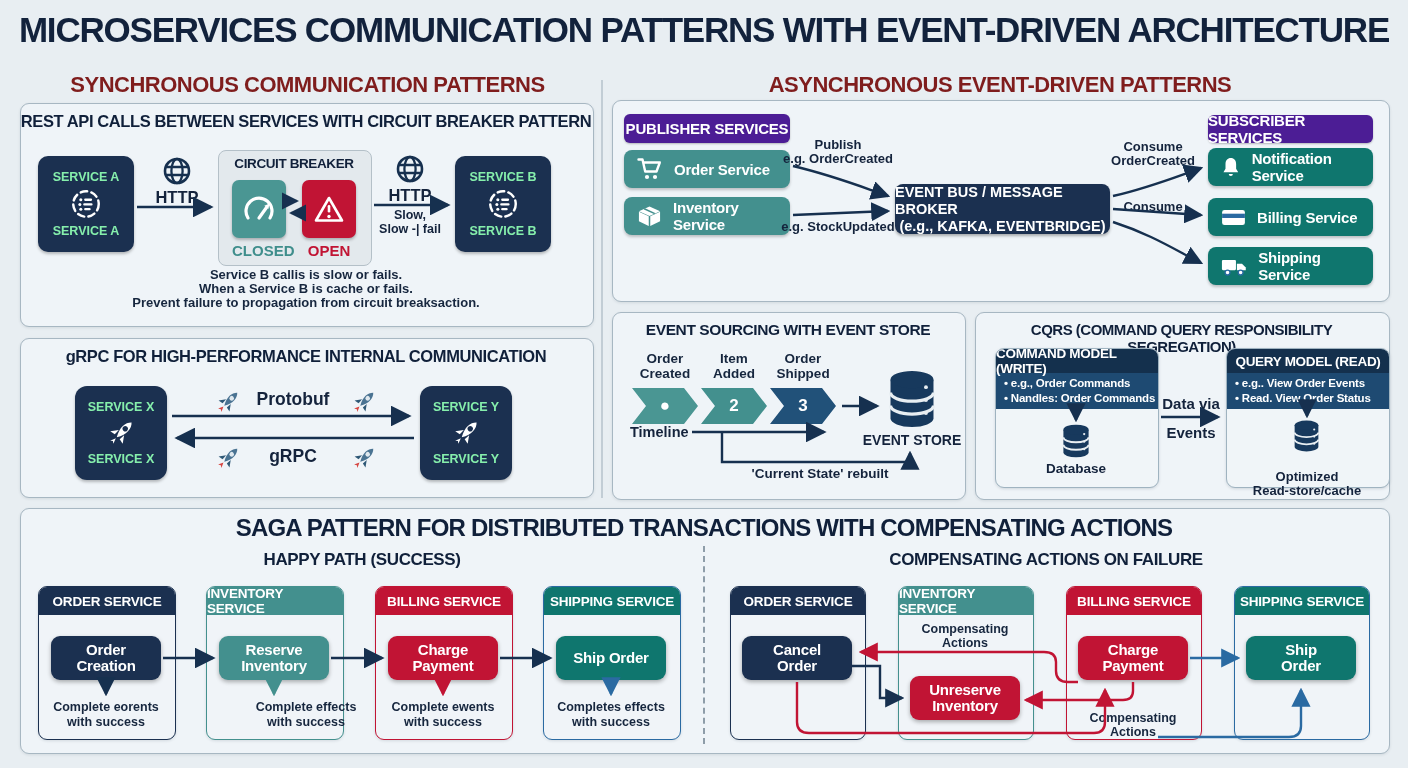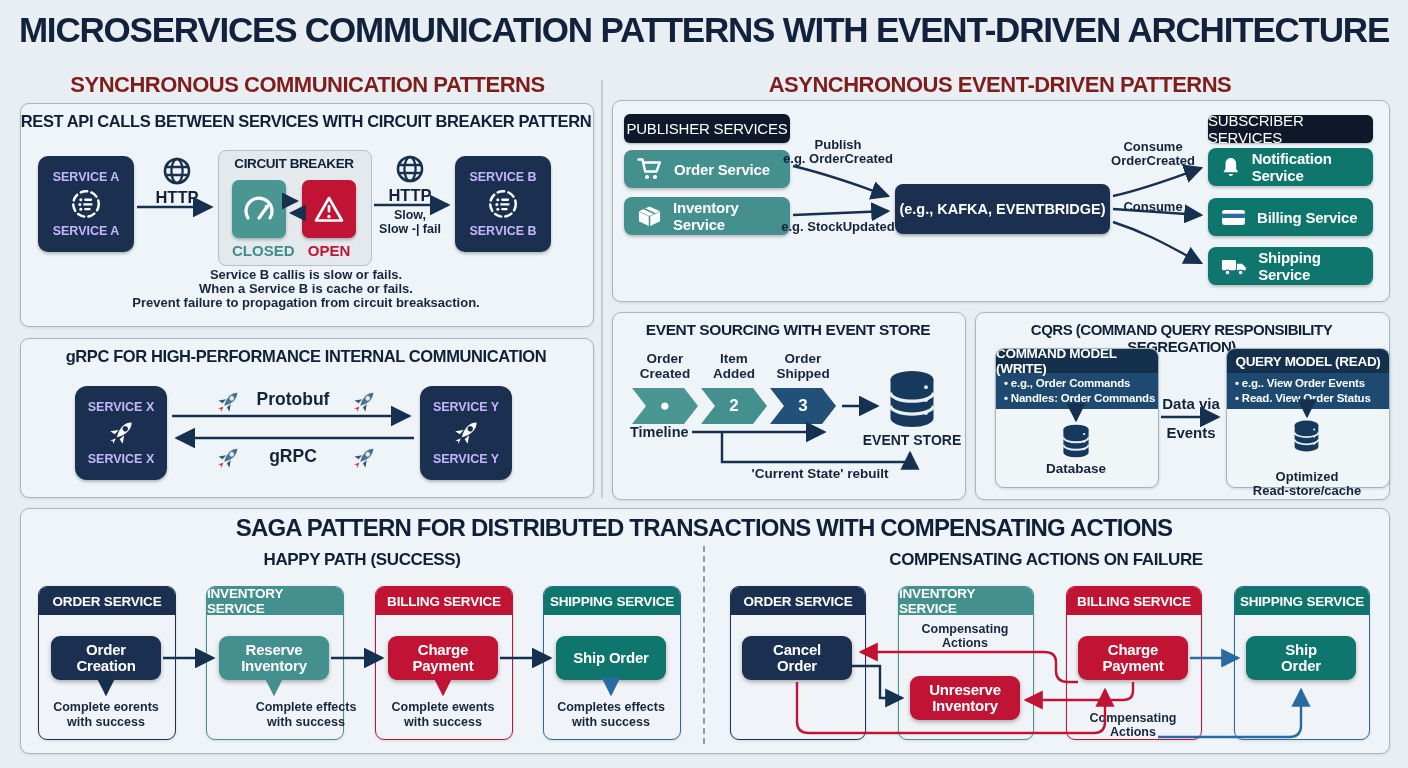--- a/index.html
+++ b/index.html
@@ -8,29 +8,29 @@
   .abs{position:absolute;}
   .ctr{text-align:center;}
   .title{position:absolute;left:0;top:10px;width:100%;text-align:center;font-size:35px;
          font-weight:bold;letter-spacing:-1.2px;color:#12223c;}
   .sec-h{position:absolute;font-size:22px;font-weight:bold;letter-spacing:-0.5px;text-align:center;color:#7f1d1d;}
   .panel{position:absolute;background:#eff4f8;border:1.6px solid #a7b7c2;border-radius:9px;
          box-shadow:0 1px 3px rgba(20,40,60,.10);}
   .ptitle{position:absolute;text-align:center;font-weight:bold;letter-spacing:-0.4px;color:#10203a;}
   .vdiv{position:absolute;width:2px;background:#c2cdd5;}
   .dashdiv{position:absolute;width:0;border-left:2px dashed #8e9da9;}
-  .navybox{position:absolute;background:#1b3050;color:#c4b5fd;border-radius:10px;display:flex;
+  .navybox{position:absolute;background:#1b3050;color:#86efac;border-radius:10px;display:flex;
            flex-direction:column;align-items:center;justify-content:center;gap:3px;font-weight:bold;
            box-shadow:0 2px 3px rgba(0,0,0,.25);}
   .cbpanel{position:absolute;background:#e3e9ed;border:1.5px solid #b4c0c8;border-radius:8px;}
   .sq{position:absolute;border-radius:7px;display:flex;align-items:center;justify-content:center;
       box-shadow:0 2px 3px rgba(0,0,0,.25);}
   .lbl{position:absolute;font-weight:bold;color:#14233c;}
-  .pill{position:absolute;background:#0f172a;color:#fff;border-radius:6px;display:flex;align-items:center;
-        justify-content:center;font-weight:normal;letter-spacing:-0.2px;box-shadow:0 1px 2px rgba(0,0,0,.25);}
+  .pill{position:absolute;background:#4c1d95;color:#fff;border-radius:6px;display:flex;align-items:center;
+        justify-content:center;font-weight:bold;letter-spacing:-0.2px;box-shadow:0 1px 2px rgba(0,0,0,.25);}
   .svcbox{position:absolute;border-radius:8px;color:#fff;font-weight:bold;display:flex;align-items:center;
           gap:11px;padding-left:13px;box-sizing:border-box;letter-spacing:-0.2px;box-shadow:0 2px 3px rgba(0,0,0,.22);}
   .teal{background:#43908e;}
   .blue{background:#0f766e;}
   .redbg{background:#c11434;}
   .navybg{background:#1b3050;}
   .busbox{position:absolute;background:#1b3050;color:#fff;border-radius:8px;display:flex;flex-direction:column;
           align-items:center;justify-content:center;font-weight:bold;line-height:17px;
           box-shadow:0 2px 3px rgba(0,0,0,.3);}
   .chev{position:absolute;height:36px;width:66px;display:flex;align-items:center;justify-content:center;
@@ -249,20 +249,21 @@
         <use href="#icon-box"></use>
       </svg>
   <span>Inventory Service</span>
 </div>
 
 <div class="lbl ctr" style="left:780px;top:137px;width:116px;font-size:13px;">Publish</div>
 <div class="lbl ctr" style="left:770px;top:151px;width:136px;font-size:13px;">e.g. OrderCreated</div>
 <div class="lbl ctr" style="left:770px;top:219px;width:136px;font-size:13px;">e.g. StockUpdated</div>
 
 <div class="busbox" style="left:895px;top:184px;width:215px;height:50px;font-size:14.5px;">
+  <span>EVENT BUS / MESSAGE BROKER</span>
   <span>(e.g., KAFKA, EVENTBRIDGE)</span>
 </div>
 
 <div class="lbl ctr" style="left:1095px;top:139px;width:116px;font-size:13px;">Consume</div>
 <div class="lbl ctr" style="left:1095px;top:153px;width:116px;font-size:13px;">OrderCreated</div>
 <div class="lbl ctr" style="left:1100px;top:199px;width:106px;font-size:13px;">Consume</div>
 
 <div class="pill" style="left:1208px;top:115px;width:165px;height:28px;font-size:15px;">SUBSCRIBER SERVICES</div>
 <div class="svcbox blue" style="left:1208px;top:148px;width:165px;height:38px;font-size:15px;">
   <svg width="22" height="24">

